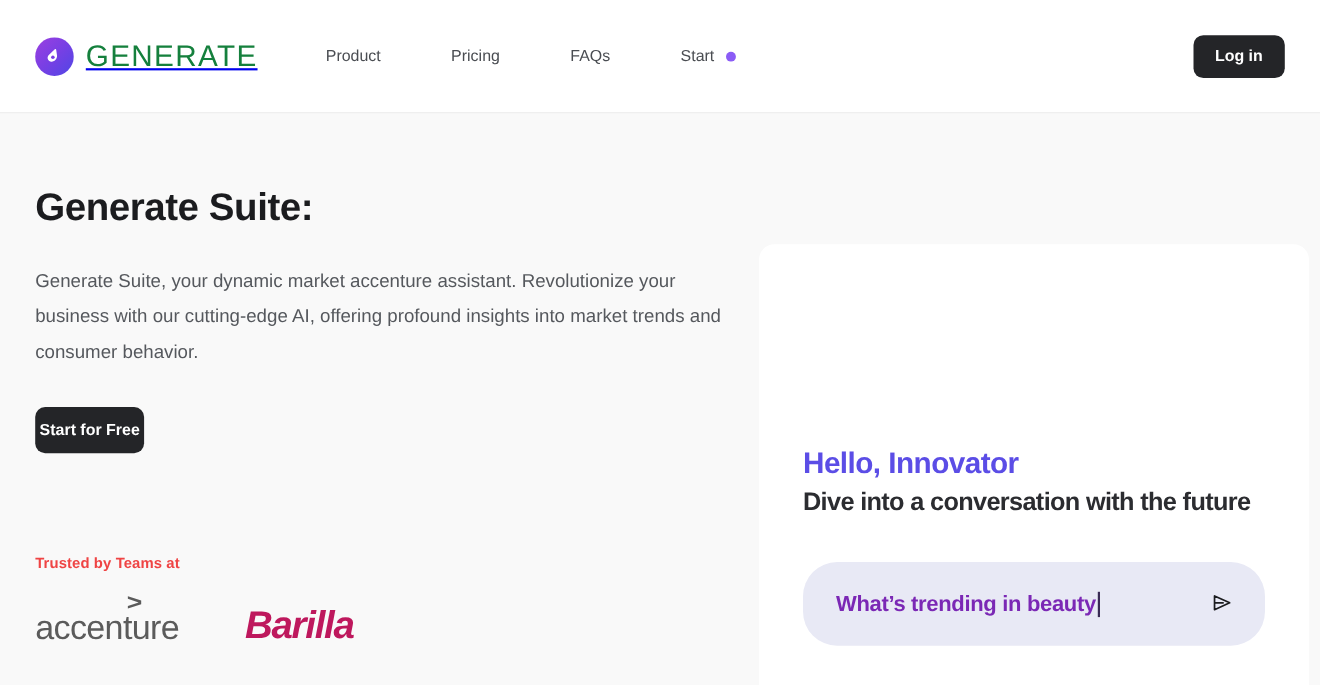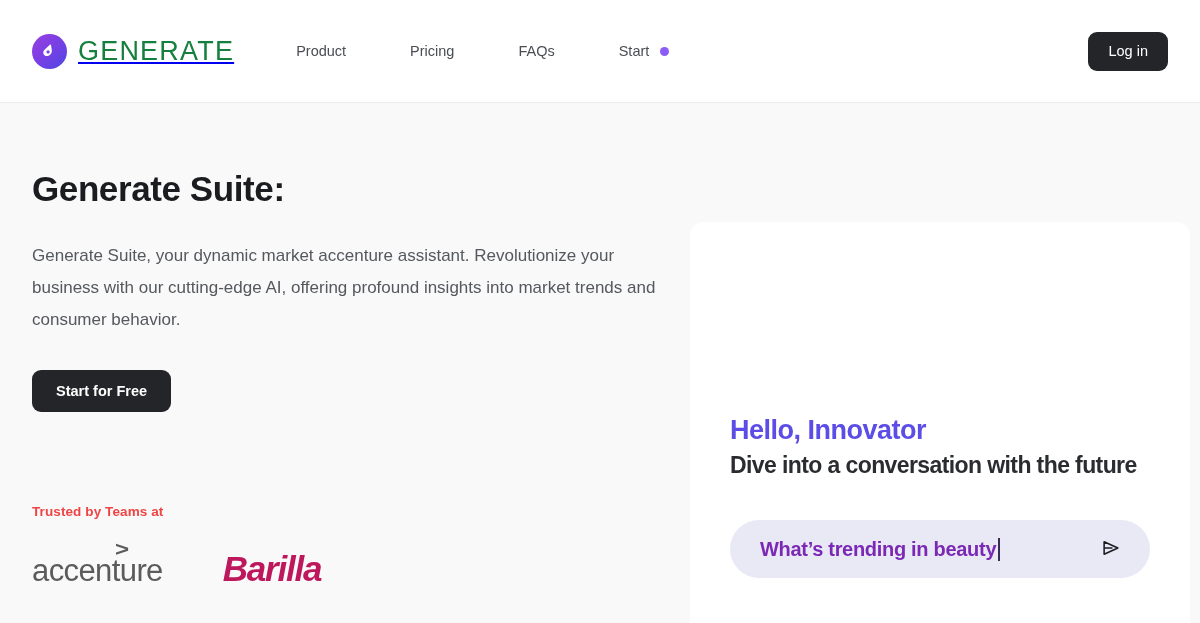--- a/index.html
+++ b/index.html
@@ -78,21 +78,21 @@
 
   .login-btn {
     position: absolute;
     right: 32px;
     top: 32px;
     background: #242528;
     color: #ffffff;
     border: none;
     border-radius: 9px;
     font-size: 14.5px;
-    font-weight: 400;
+    font-weight: 700;
     padding: 12px 20px;
     cursor: pointer;
     font-family: inherit;
     line-height: 1;
   }
 
   
   .main {
     position: relative;
     height: 520px;
@@ -124,21 +124,21 @@
   }
 
   .cta-btn {
     margin-top: 34px;
     background: #242528;
     color: #ffffff;
     border: none;
     border-radius: 9px;
     font-size: 14.5px;
     font-weight: 700;
-    padding: 14px 24px;
+    padding: 14px 4px;
     cursor: pointer;
     font-family: inherit;
     line-height: 1;
   }
 
   .trusted-label {
     margin-top: 92px;
     font-size: 13.5px;
     font-weight: 700;
     color: #ef4444;
@@ -213,21 +213,21 @@
     font-size: 23px;
     font-weight: 700;
     color: #2b2c30;
     letter-spacing: -0.6px;
     line-height: 1.3;
     margin-top: 4px;
   }
 
   .chat-inputbar {
     margin-top: 39px;
-    height: 58px;
+    height: 76px;
     background: #e8e9f5;
     border-radius: 31px;
     display: flex;
     align-items: center;
     padding: 0 24px 0 30px;
     box-sizing: border-box;
     cursor: text;
   }
   .chat-input-text {
     flex: 1;

